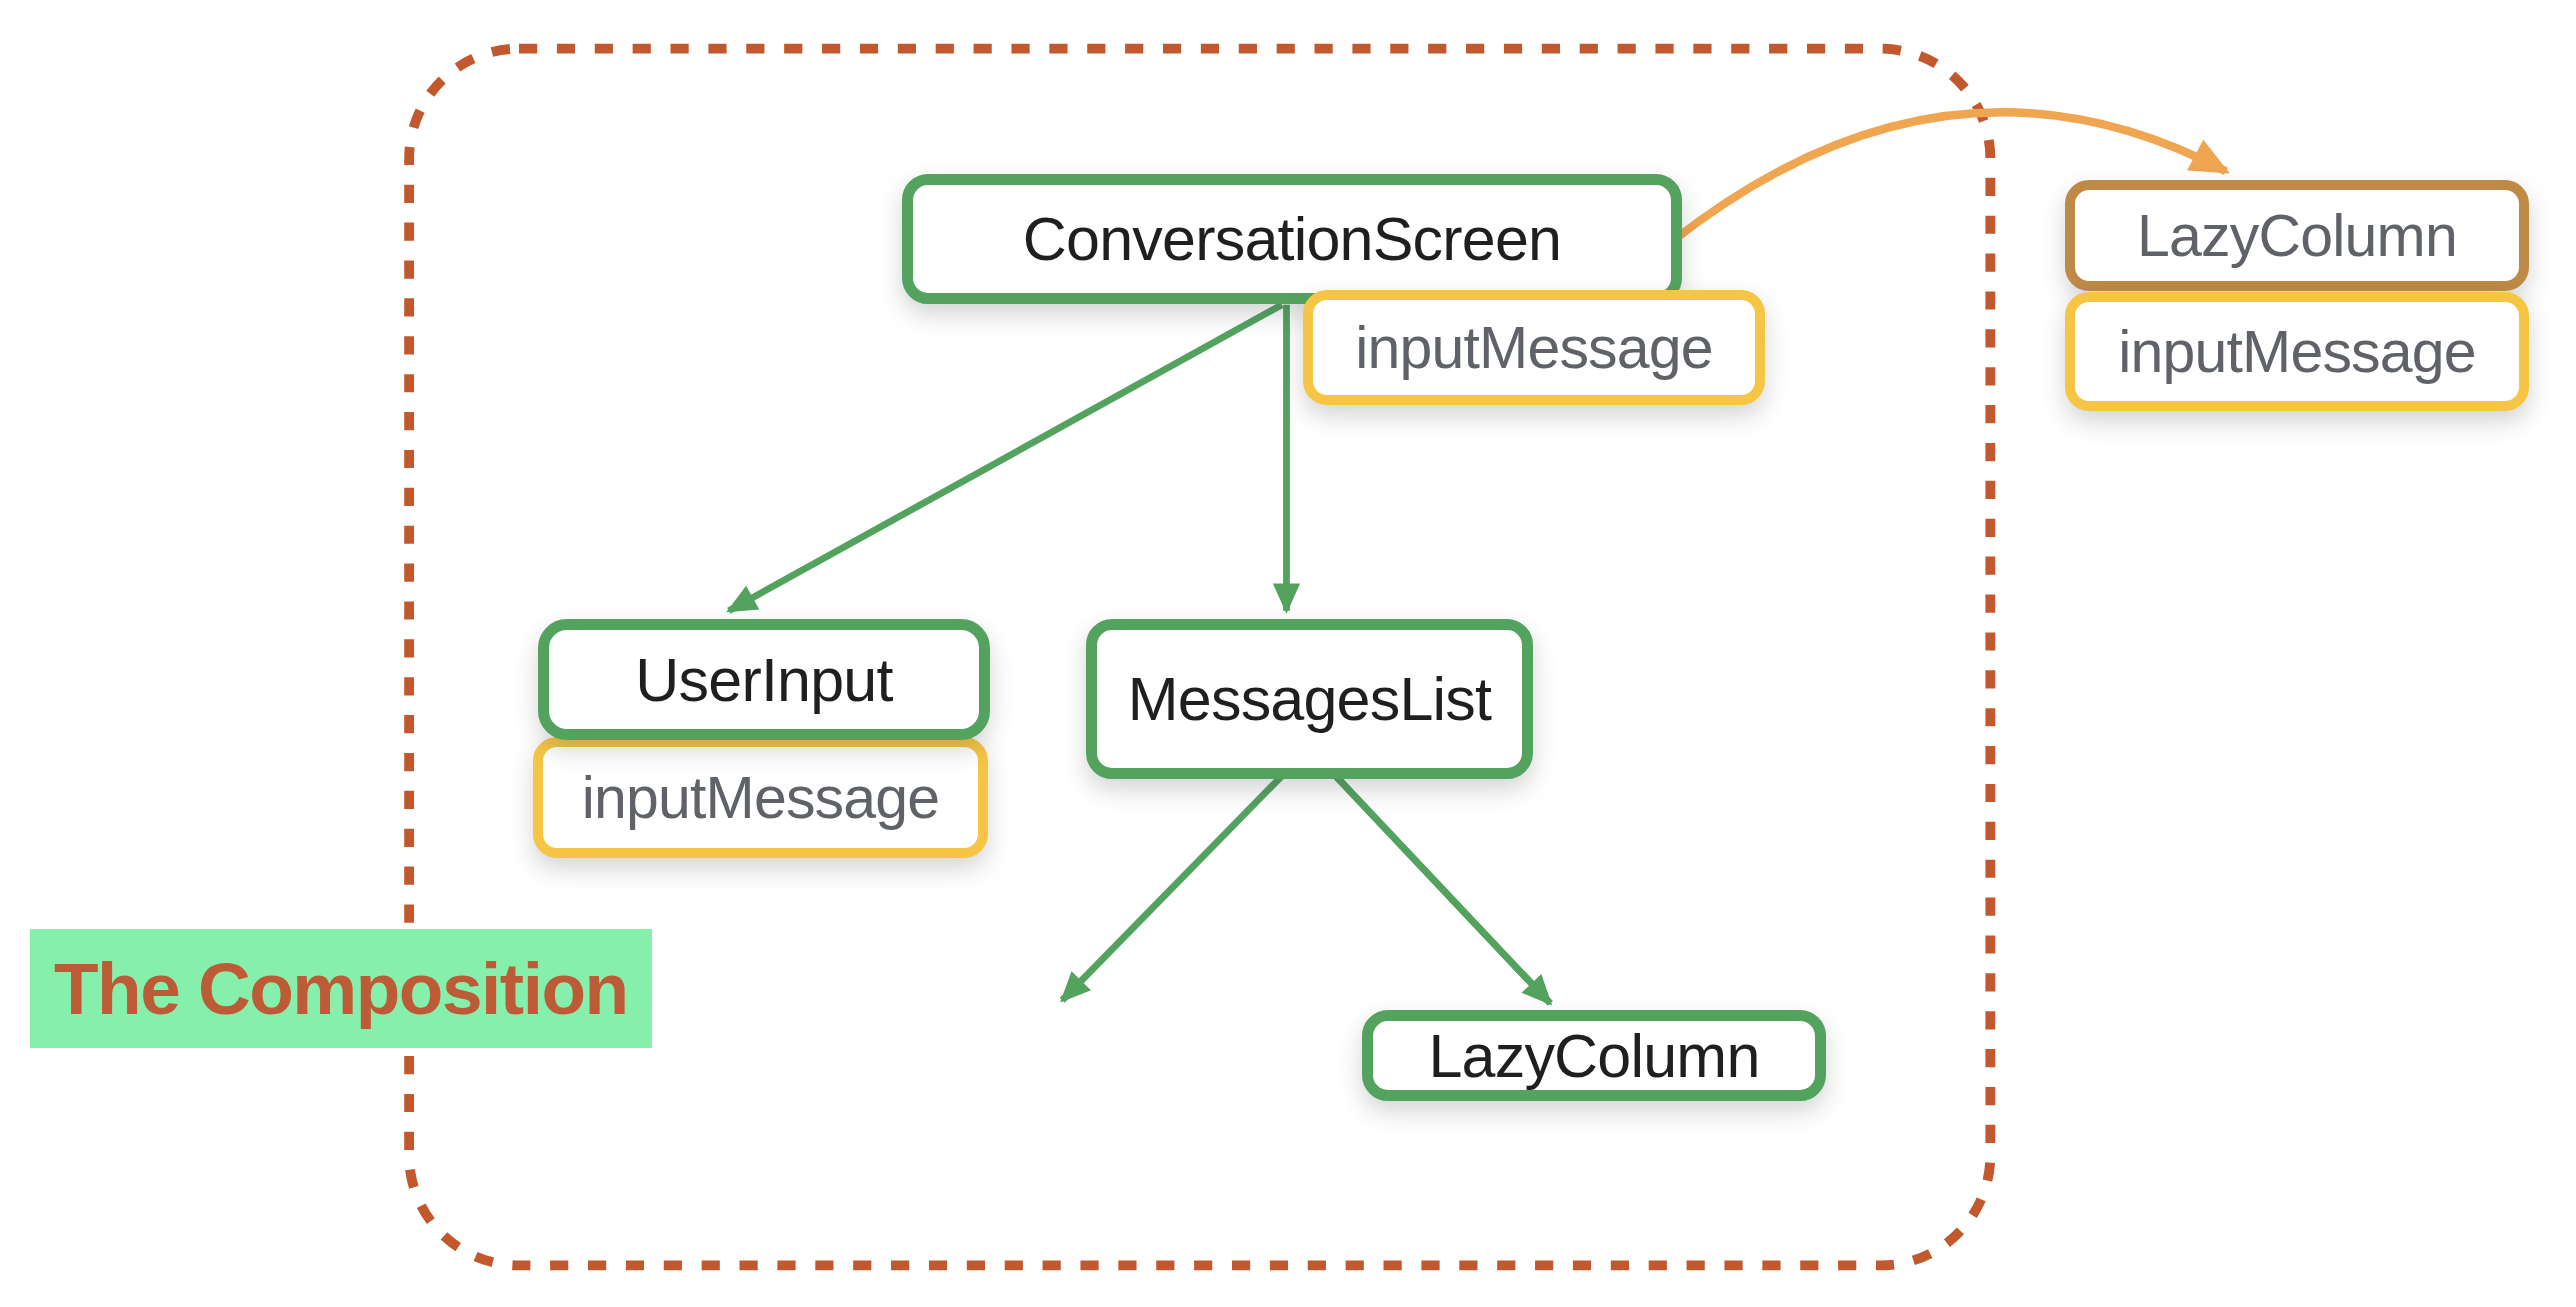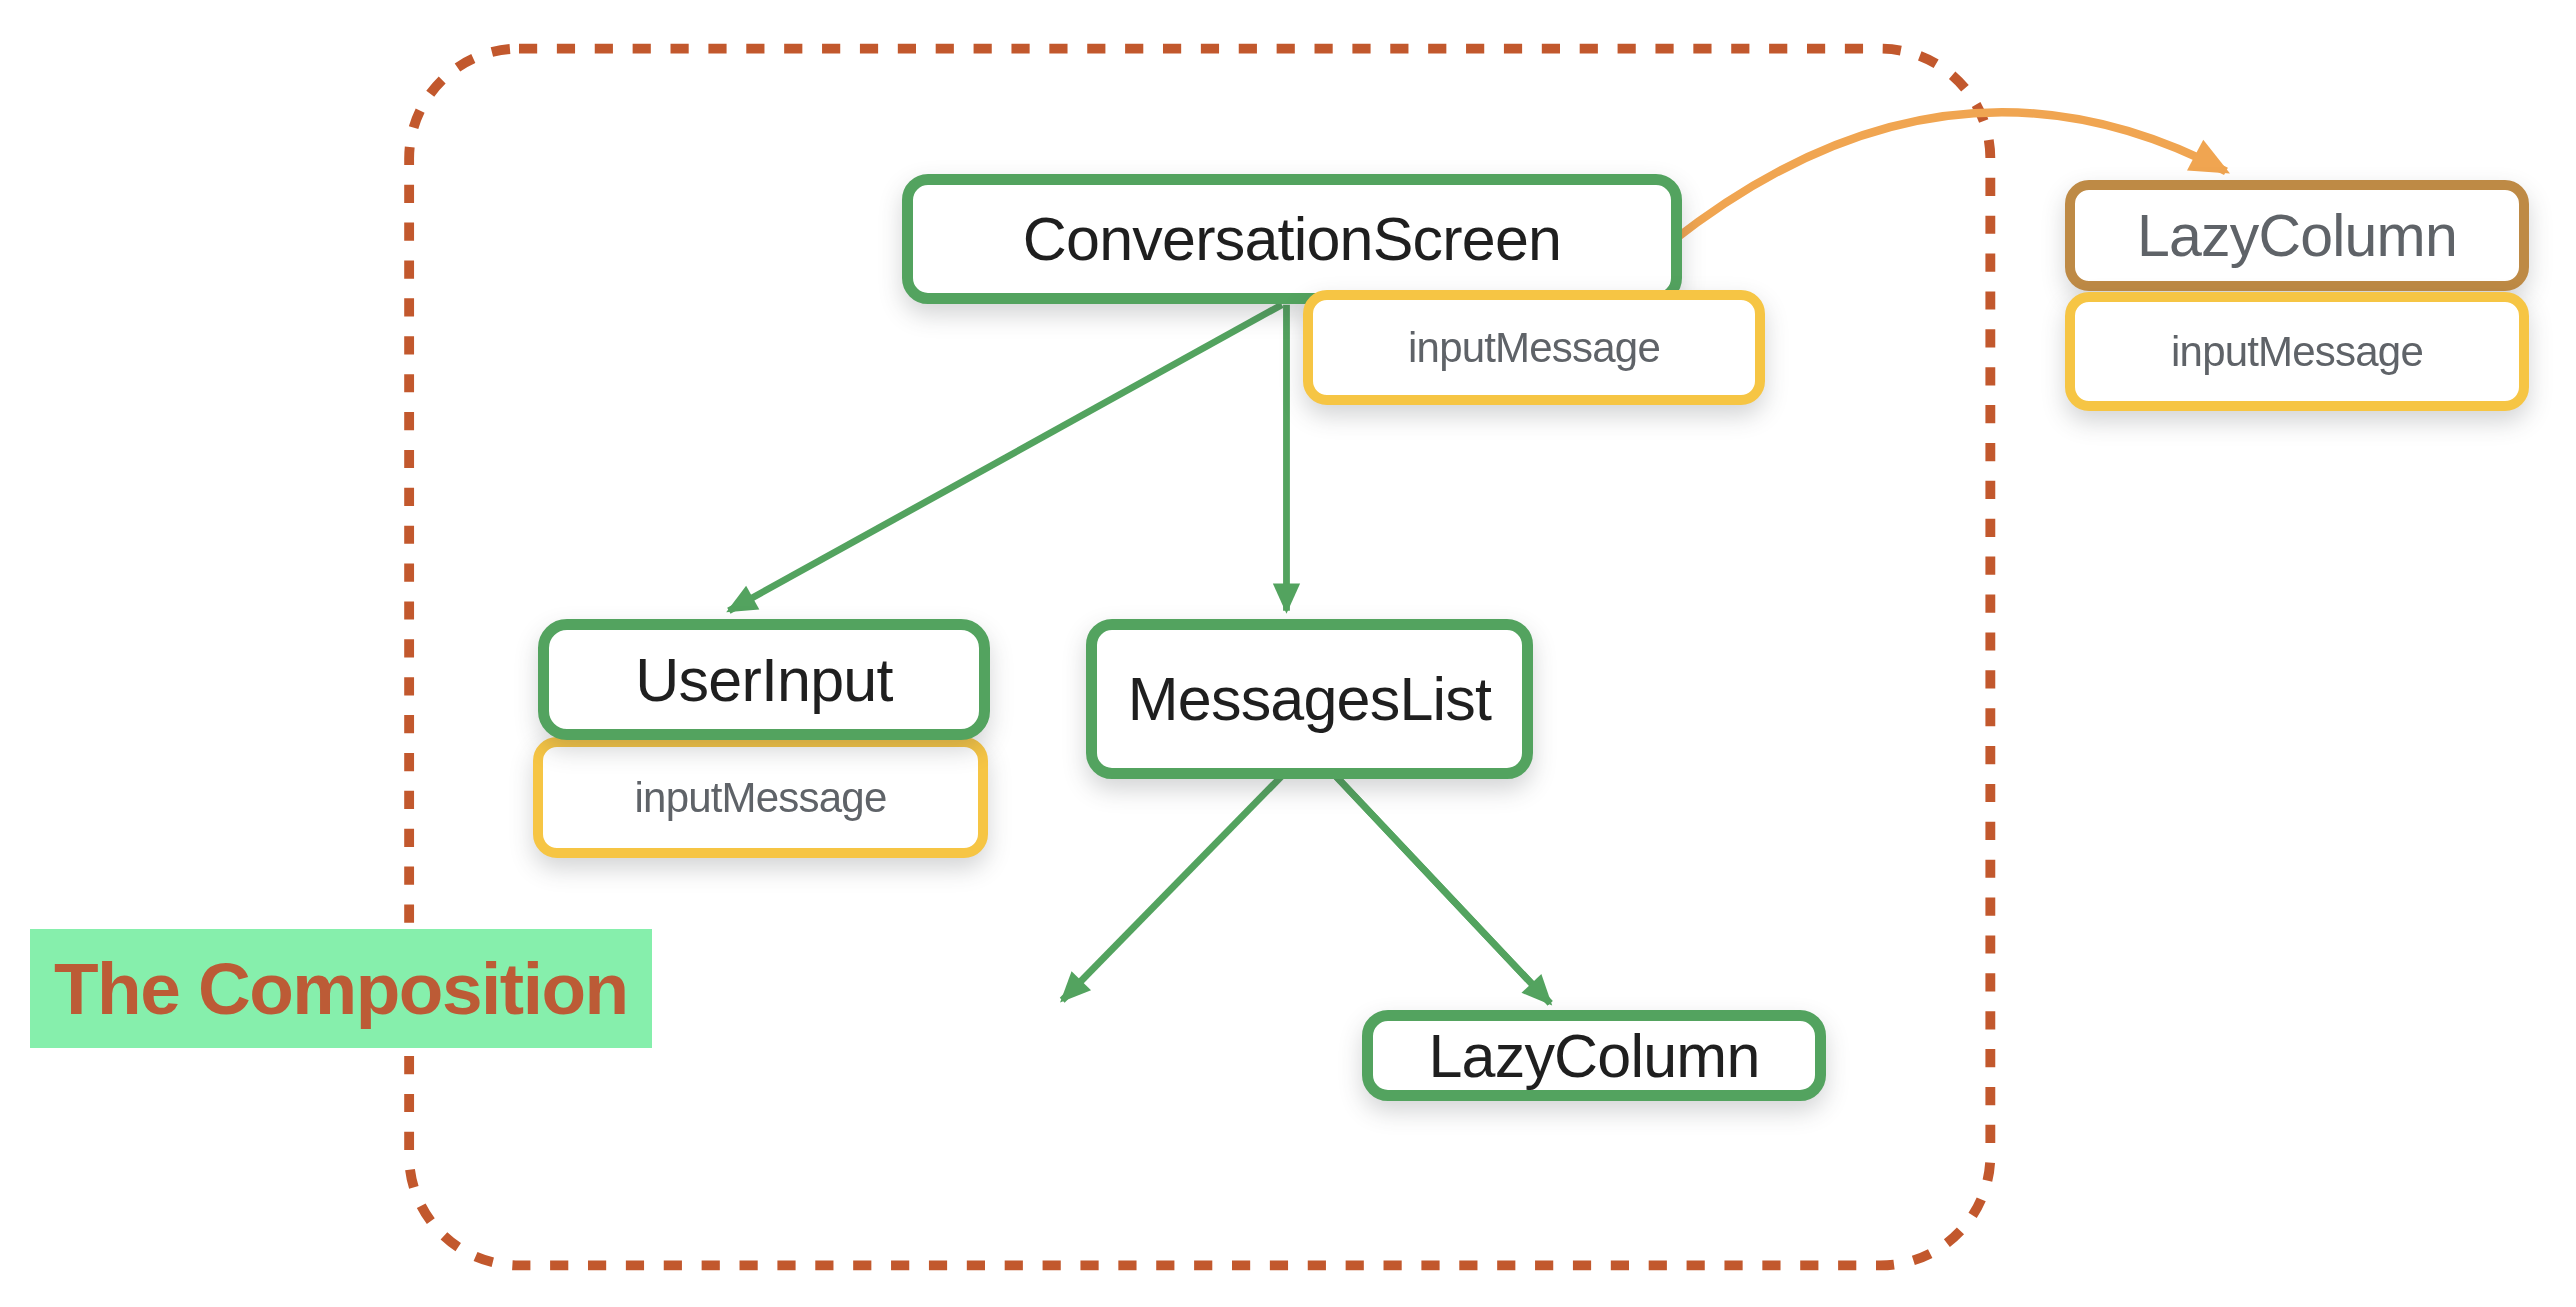--- a/index.html
+++ b/index.html
@@ -46,21 +46,21 @@
     border:11.4px solid var(--green);
     border-radius:26px;
     z-index:2;
   }
   .state{
     border:10.6px solid var(--yellow);
     border-radius:24px;
     z-index:2;
   }
   .state .node-label{
-    font-size:42px;
+    font-size:59px;
     color:var(--label-gray);
   }
   .viewmodel{
     border:10.6px solid var(--tan);
     border-radius:24px;
     z-index:2;
   }
   .viewmodel .node-label{
     font-size:59px;
     color:var(--label-gray);

